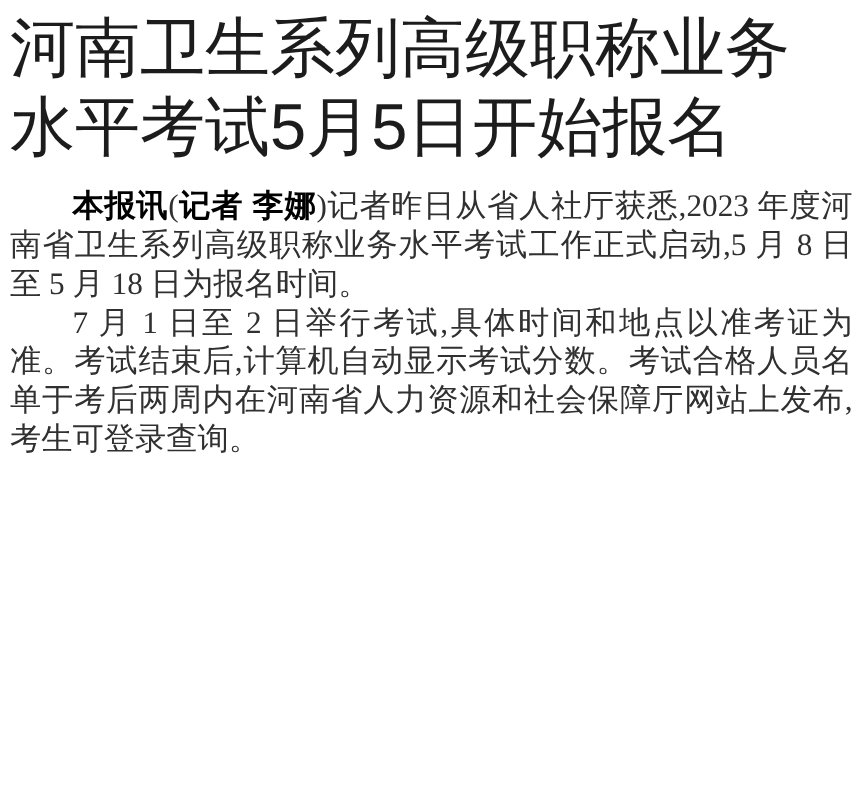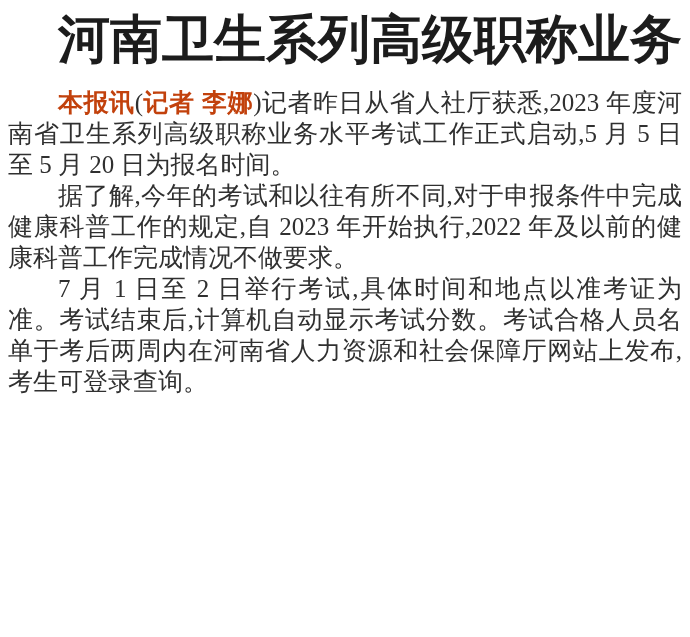--- a/index.html
+++ b/index.html
@@ -15,23 +15,23 @@
   }
   .article {
     width: 690px;
     height: 637px;
     box-sizing: border-box;
     background: #ffffff;
   }
   .headline {
     margin: 0;
     padding: 8px 8px 0 8px;
-    text-align: right;
+    text-align: left;
     font-family: "Liberation Sans", "DejaVu Sans", sans-serif;
-    font-weight: 700;
+    font-weight: 400;
     font-size: 52px;
     line-height: 63px;
     letter-spacing: 0px;
     color: #1c1c1c;
   }
   .headline .hl-line {
     display: block;
     white-space: nowrap;
   }
   .body-text {
@@ -44,33 +44,33 @@
   }
   .body-text p {
     margin: 0;
     padding: 0;
     text-indent: 2em;
     text-justify: inter-ideograph;
   }
   .byline-label, .byline-reporter {
     font-family: "Liberation Sans", "DejaVu Sans", sans-serif;
     font-weight: bold;
-    color: #c2410c;
+    color: #000000;
   }
   .byline-paren {
     font-weight: normal;
     color: #303030;
   }
 </style>
 </head>
 <body>
 
 <article class="article">
   <h1 class="headline">
     <span class="hl-line">河南卫生系列高级职称业务</span>
+    <span class="hl-line">水平考试5月5日开始报名</span>
   </h1>
 
   <div class="body-text">
-    <p><span class="byline-label">本报讯</span><span class="byline-paren">(</span><span class="byline-reporter">记者 李娜</span><span class="byline-paren">)</span><span>记者昨日从省人社厅获悉,2023 年度河南省卫生系列高级职称业务水平考试工作正式启动,5 月 5 日至 5 月 20 日为报名时间。</span></p>
-    <p>据了解,今年的考试和以往有所不同,对于申报条件中完成健康科普工作的规定,自 2023 年开始执行,2022 年及以前的健康科普工作完成情况不做要求。</p>
+    <p><span class="byline-label">本报讯</span><span class="byline-paren">(</span><span class="byline-reporter">记者 李娜</span><span class="byline-paren">)</span><span>记者昨日从省人社厅获悉,2023 年度河南省卫生系列高级职称业务水平考试工作正式启动,5 月 8 日至 5 月 18 日为报名时间。</span></p>
     <p>7 月 1 日至 2 日举行考试,具体时间和地点以准考证为准。考试结束后,计算机自动显示考试分数。考试合格人员名单于考后两周内在河南省人力资源和社会保障厅网站上发布,考生可登录查询。</p>
   </div>
 </article>
 
 </body></html>

